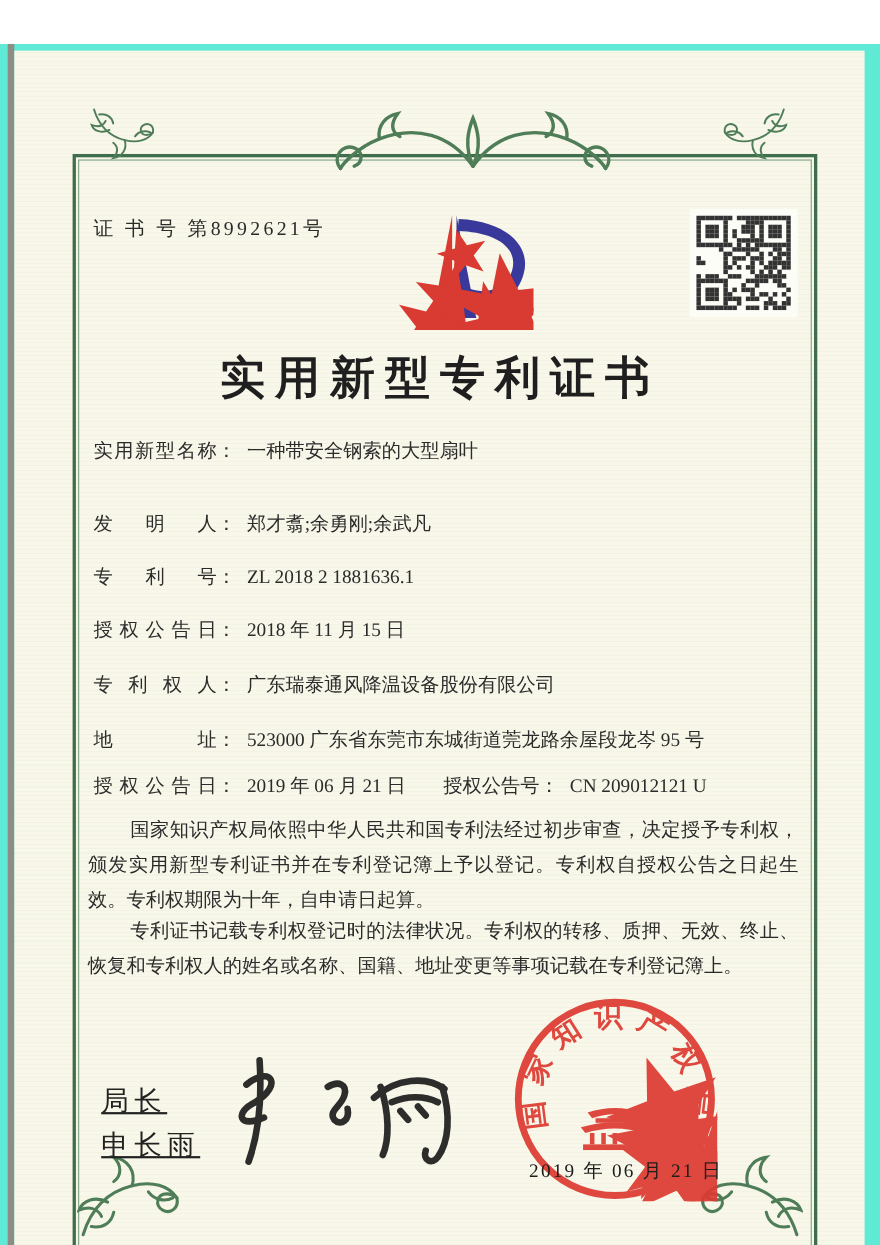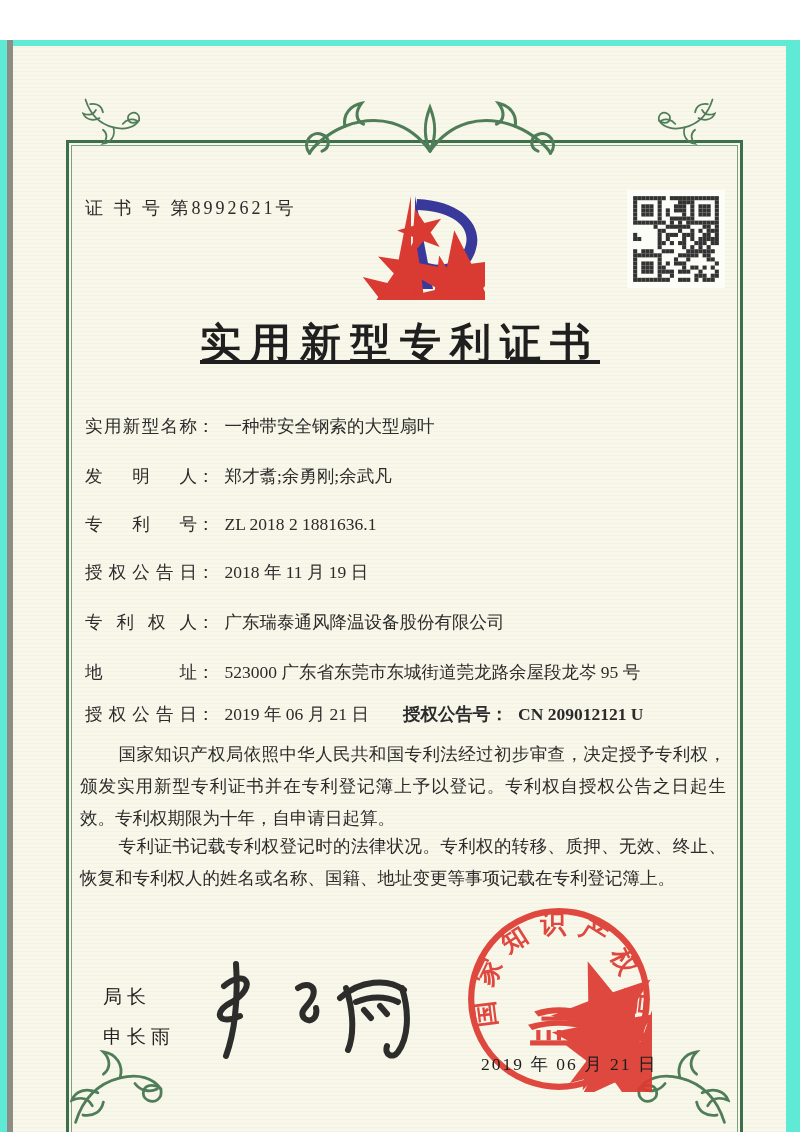--- a/index.html
+++ b/index.html
@@ -9,30 +9,30 @@
   .paper{position:absolute;left:13px;top:6px;width:773px;height:1126px;
     background:#f8f7e9;
     background-image:repeating-linear-gradient(0deg,rgba(120,170,130,0.05) 0 1px,transparent 1px 4px);
   }
   .frame{position:absolute;left:66px;top:100px;width:671px;height:995px;border:3px solid #3f6e4d;}
   .frame::after{content:"";position:absolute;left:2px;top:2px;right:2px;bottom:2px;border:1px solid #7ba182;}
   .certno{position:absolute;left:85px;top:156px;font-size:18px;letter-spacing:3px;color:#2b2b2b;}
   .logo{position:absolute;left:333px;top:146px;width:152px;height:114px;}
   .qr{position:absolute;left:627px;top:150px;width:98px;height:98px;background:#fdfdf8;}
   .title{position:absolute;left:0;top:276px;width:800px;text-align:center;
-    font-size:41px;font-weight:bold;letter-spacing:9px;color:#1f1f1f;text-decoration:underline;}
+    font-size:41px;font-weight:bold;letter-spacing:9px;color:#1f1f1f;}
   .rows{position:absolute;left:85px;top:0;width:650px;color:#2b2b2b;font-size:17.5px;}
   .row{position:absolute;left:0;white-space:nowrap;}
   .lbl{display:inline-block;width:112px;text-align:justify;text-align-last:justify;vertical-align:bottom;}
   .val{margin-left:10px;}
-  .g2{position:absolute;left:318px;top:0;white-space:nowrap;font-weight:bold;}
+  .g2{position:absolute;left:318px;top:0;white-space:nowrap;}
   .g2 .lbl{width:auto;text-align-last:auto;}
   .para{position:absolute;left:80px;width:646px;font-size:17.5px;line-height:32px;
     text-align:justify;text-indent:2.2em;color:#2b2b2b;}
-  .signer{position:absolute;left:103px;color:#222;font-size:19px;letter-spacing:5px;}
+  .signer{position:absolute;left:92px;color:#222;font-size:25px;letter-spacing:5px;text-decoration:underline;}
   .sig{position:absolute;left:198px;top:916px;width:230px;height:108px;}
   .seal{position:absolute;left:466px;top:866px;width:186px;height:186px;opacity:.92;}
   .sealdate{position:absolute;left:481px;top:1012px;font-size:17.5px;letter-spacing:2px;color:#1d1d1d;}
   .pagefoot{position:absolute;left:0;top:1107px;width:800px;text-align:left;font-size:18px;color:#2b2b2b;letter-spacing:2px;}
   .backnote{position:absolute;left:0;top:1106px;width:800px;text-align:center;font-size:19px;color:#333;letter-spacing:4px;}
   .flo{position:absolute;color:#4f7d58;}
   .rot180{transform:rotate(180deg);}
   .flipx{transform:scaleX(-1);}
   .flipy{transform:scaleY(-1);}
 </style>
@@ -342,31 +342,31 @@
       <rect x="58" y="86" width="4" height="4" fill="#333"></rect>
       <rect x="66" y="86" width="4" height="4" fill="#333"></rect>
       <rect x="74" y="86" width="4" height="4" fill="#333"></rect>
       <rect x="78" y="86" width="4" height="4" fill="#333"></rect>
       <rect x="82" y="86" width="4" height="4" fill="#333"></rect>
     </svg>
 
   <div class="title">实用新型专利证书</div>
 
   <div class="rows">
-    <div class="row" style="top:374px">
+    <div class="row" style="top:357px">
       <span class="lbl">实用新型名称</span><span>：</span><span class="val">一种带安全钢索的大型扇叶</span>
     </div>
     <div class="row" style="top:424px">
       <span class="lbl">发明人</span><span>：</span><span class="val">郑才翥;余勇刚;余武凡</span>
     </div>
     <div class="row" style="top:472px">
       <span class="lbl">专利号</span><span>：</span><span class="val">ZL 2018 2 1881636.1</span>
     </div>
     <div class="row" style="top:520px">
-      <span class="lbl">授权公告日</span><span>：</span><span class="val">2018 年 11 月 19 日</span>
+      <span class="lbl">授权公告日</span><span>：</span><span class="val">2018 年 11 月 15 日</span>
     </div>
     <div class="row" style="top:570px">
       <span class="lbl">专利权人</span><span>：</span><span class="val">广东瑞泰通风降温设备股份有限公司</span>
     </div>
     <div class="row" style="top:620px">
       <span class="lbl">地址</span><span>：</span><span class="val">523000 广东省东莞市东城街道莞龙路余屋段龙岑 95 号</span>
     </div>
     <div class="row" style="top:662px">
       <span class="lbl">授权公告日</span><span>：</span><span class="val">2019 年 06 月 21 日</span>
       <span class="g2">

